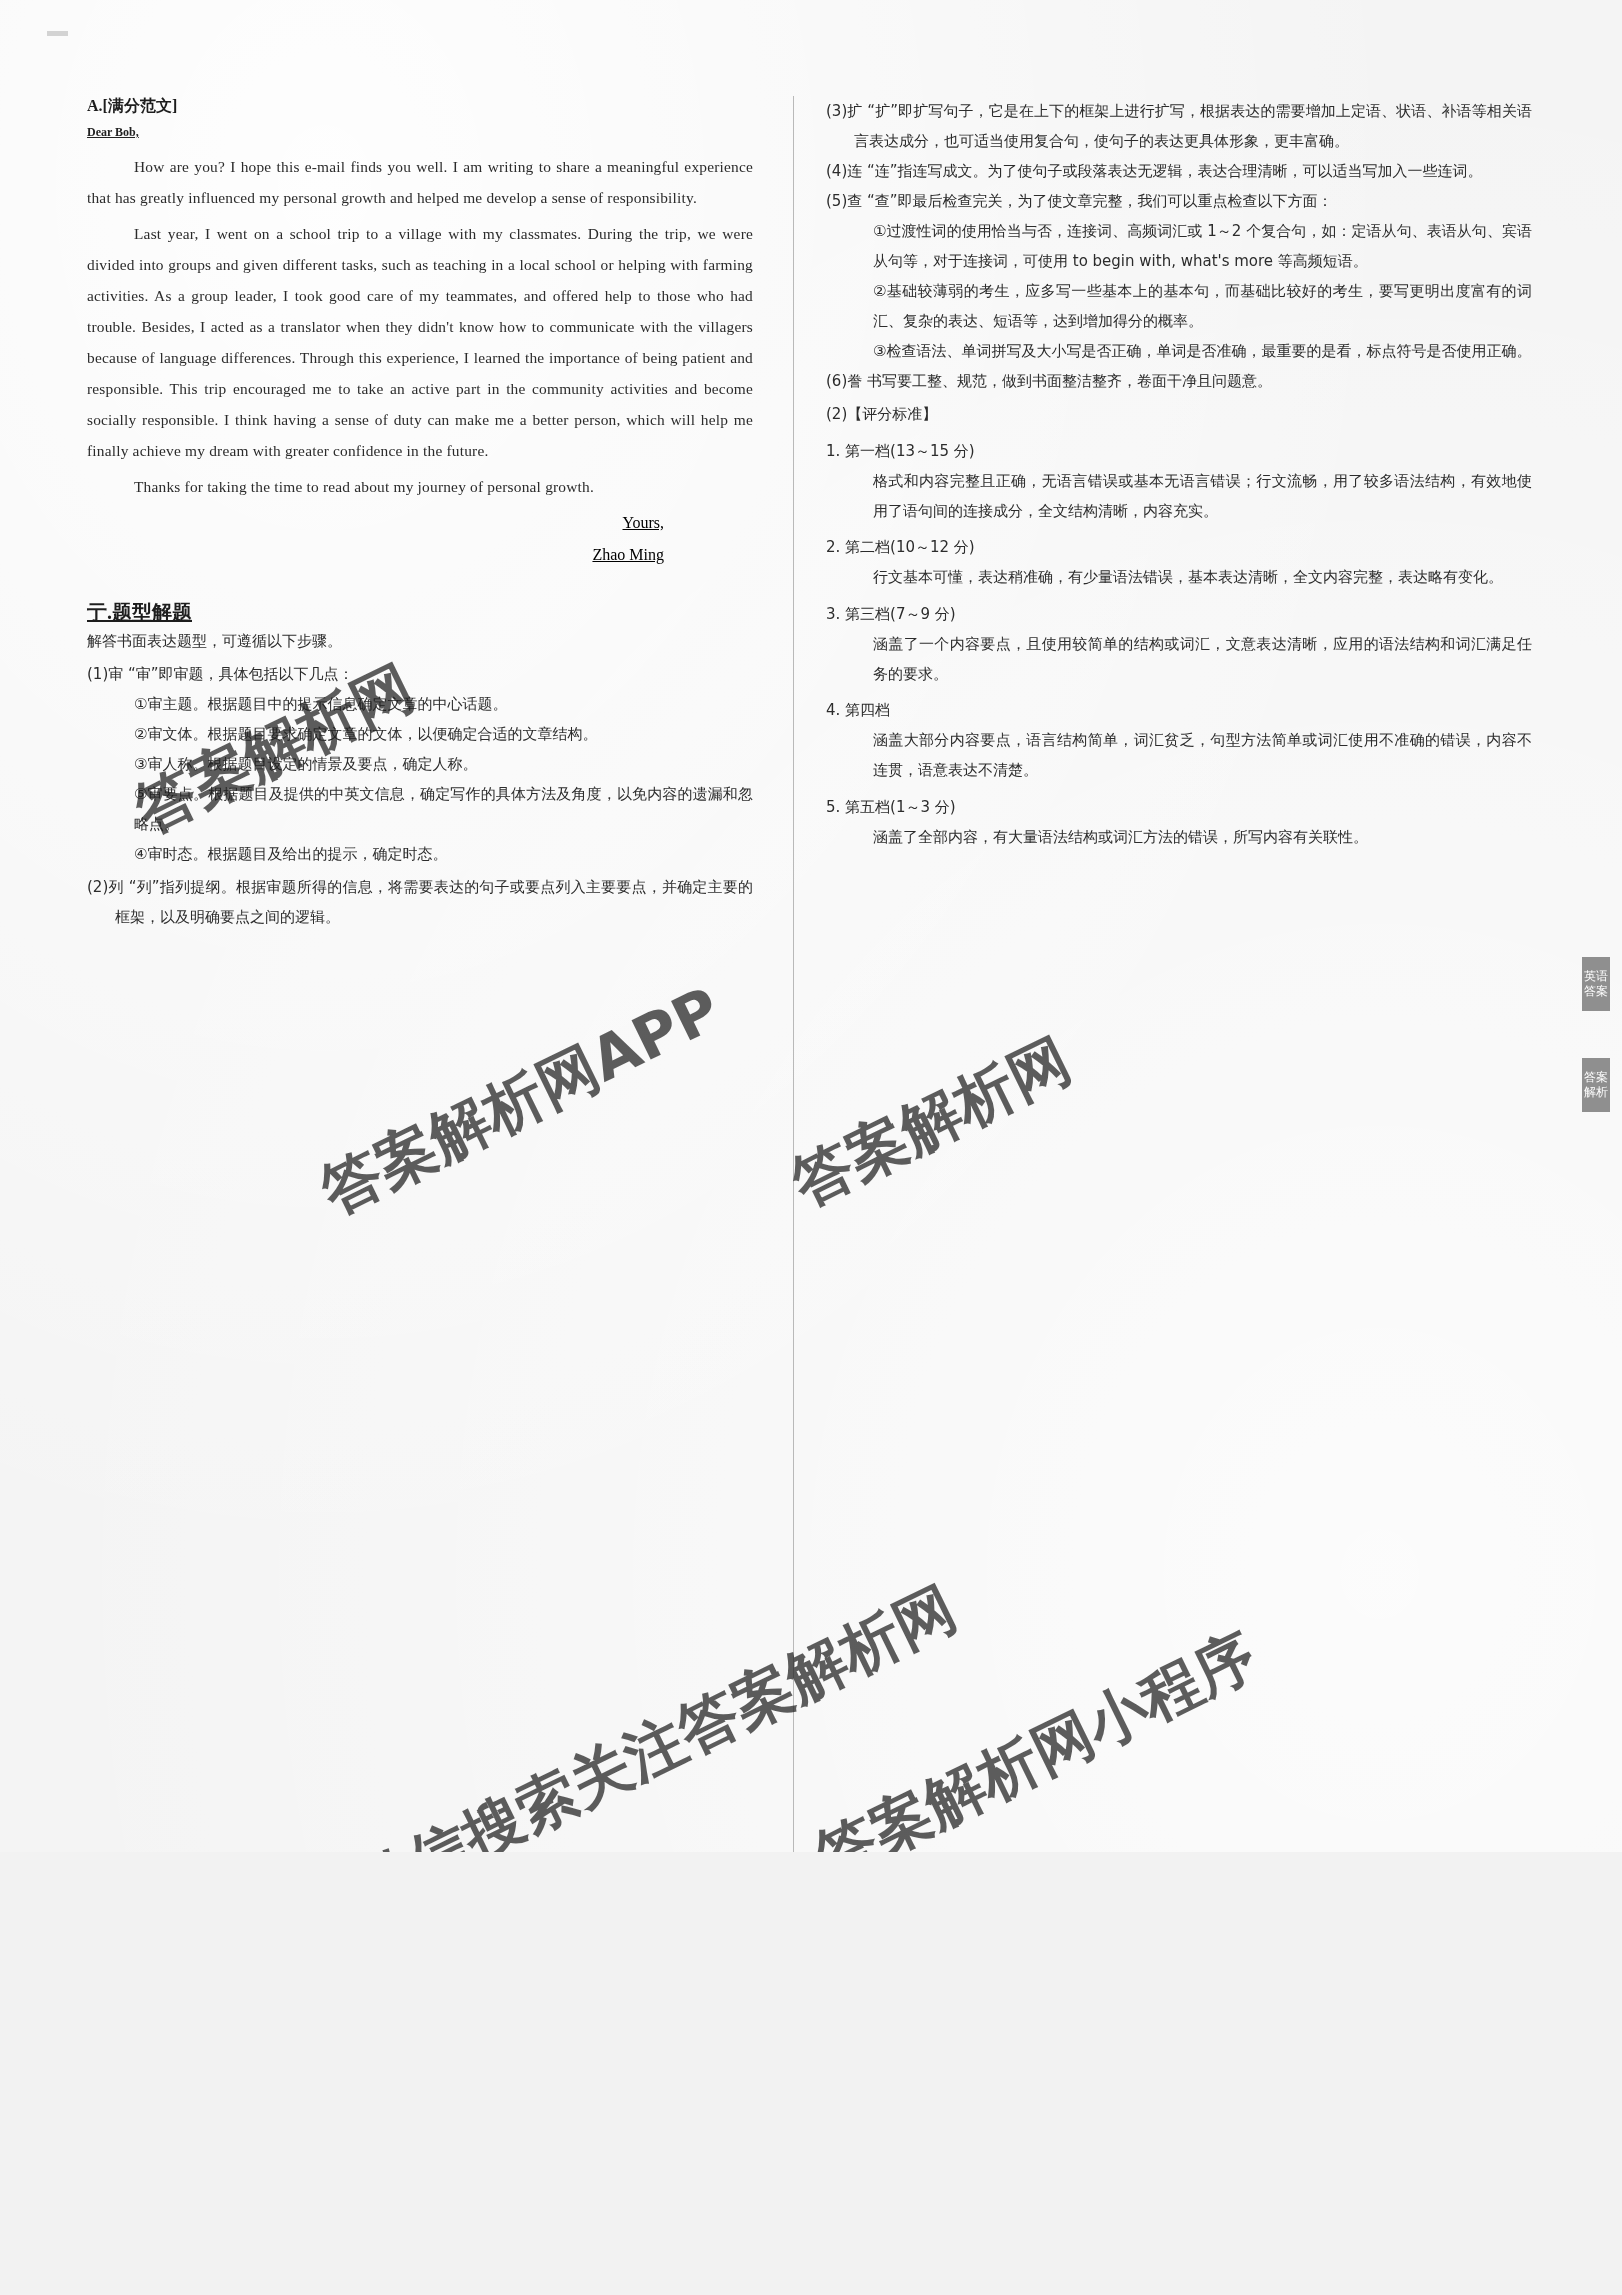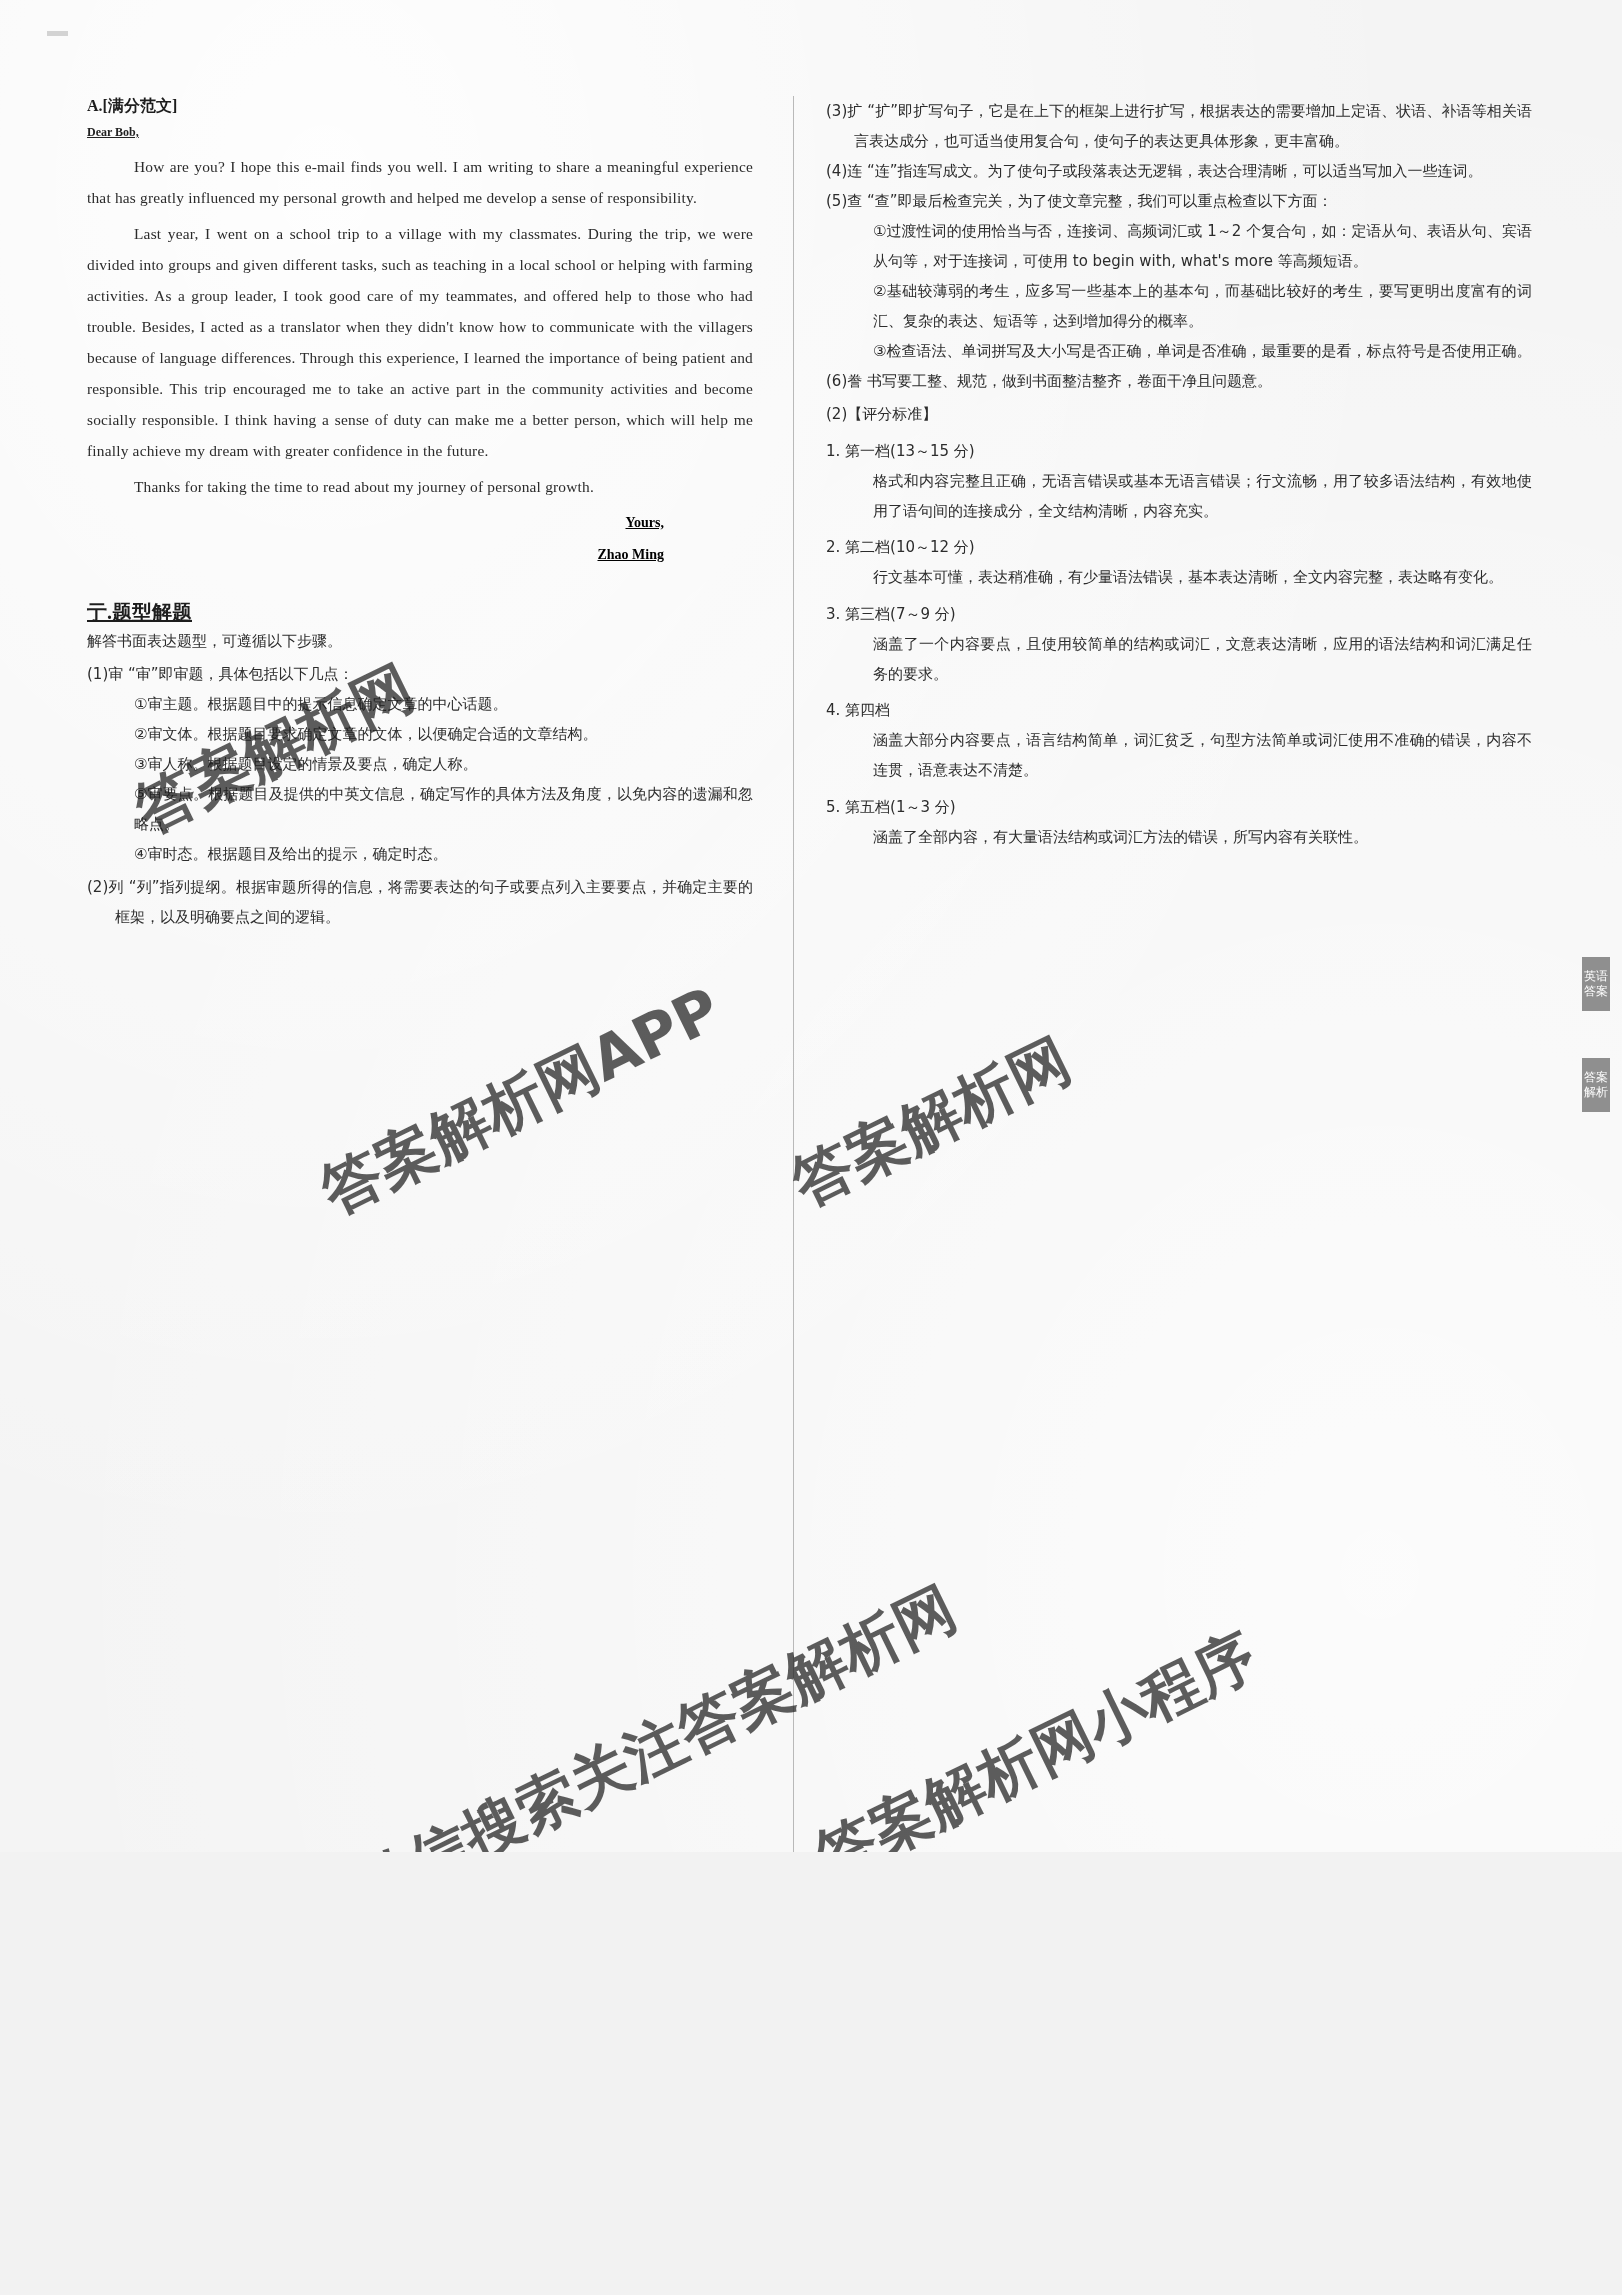--- a/index.html
+++ b/index.html
@@ -90,23 +90,23 @@
     color: #222;
     filter: blur(0.6px);
     margin: 8px 0 11.4px 0;
   }
   .para {
     text-indent: 47px;
     margin-bottom: 4.9px;
   }
   .sign {
     text-align: right;
-    font-weight: bold;
-    filter: blur(0.6px);
-    font-size: 14px;
+    font-weight: normal;
+    filter: blur(0.6px);
+    font-size: 16px;
     line-height: 32px;
     padding-right: 89px;
   }
   .sign .u { text-decoration: underline; }
   .section-title {
     margin-top: 28px;
     font-weight: bold;
     font-size: 20px;
     color: #1d1d1d;
     filter: blur(0.6px);

